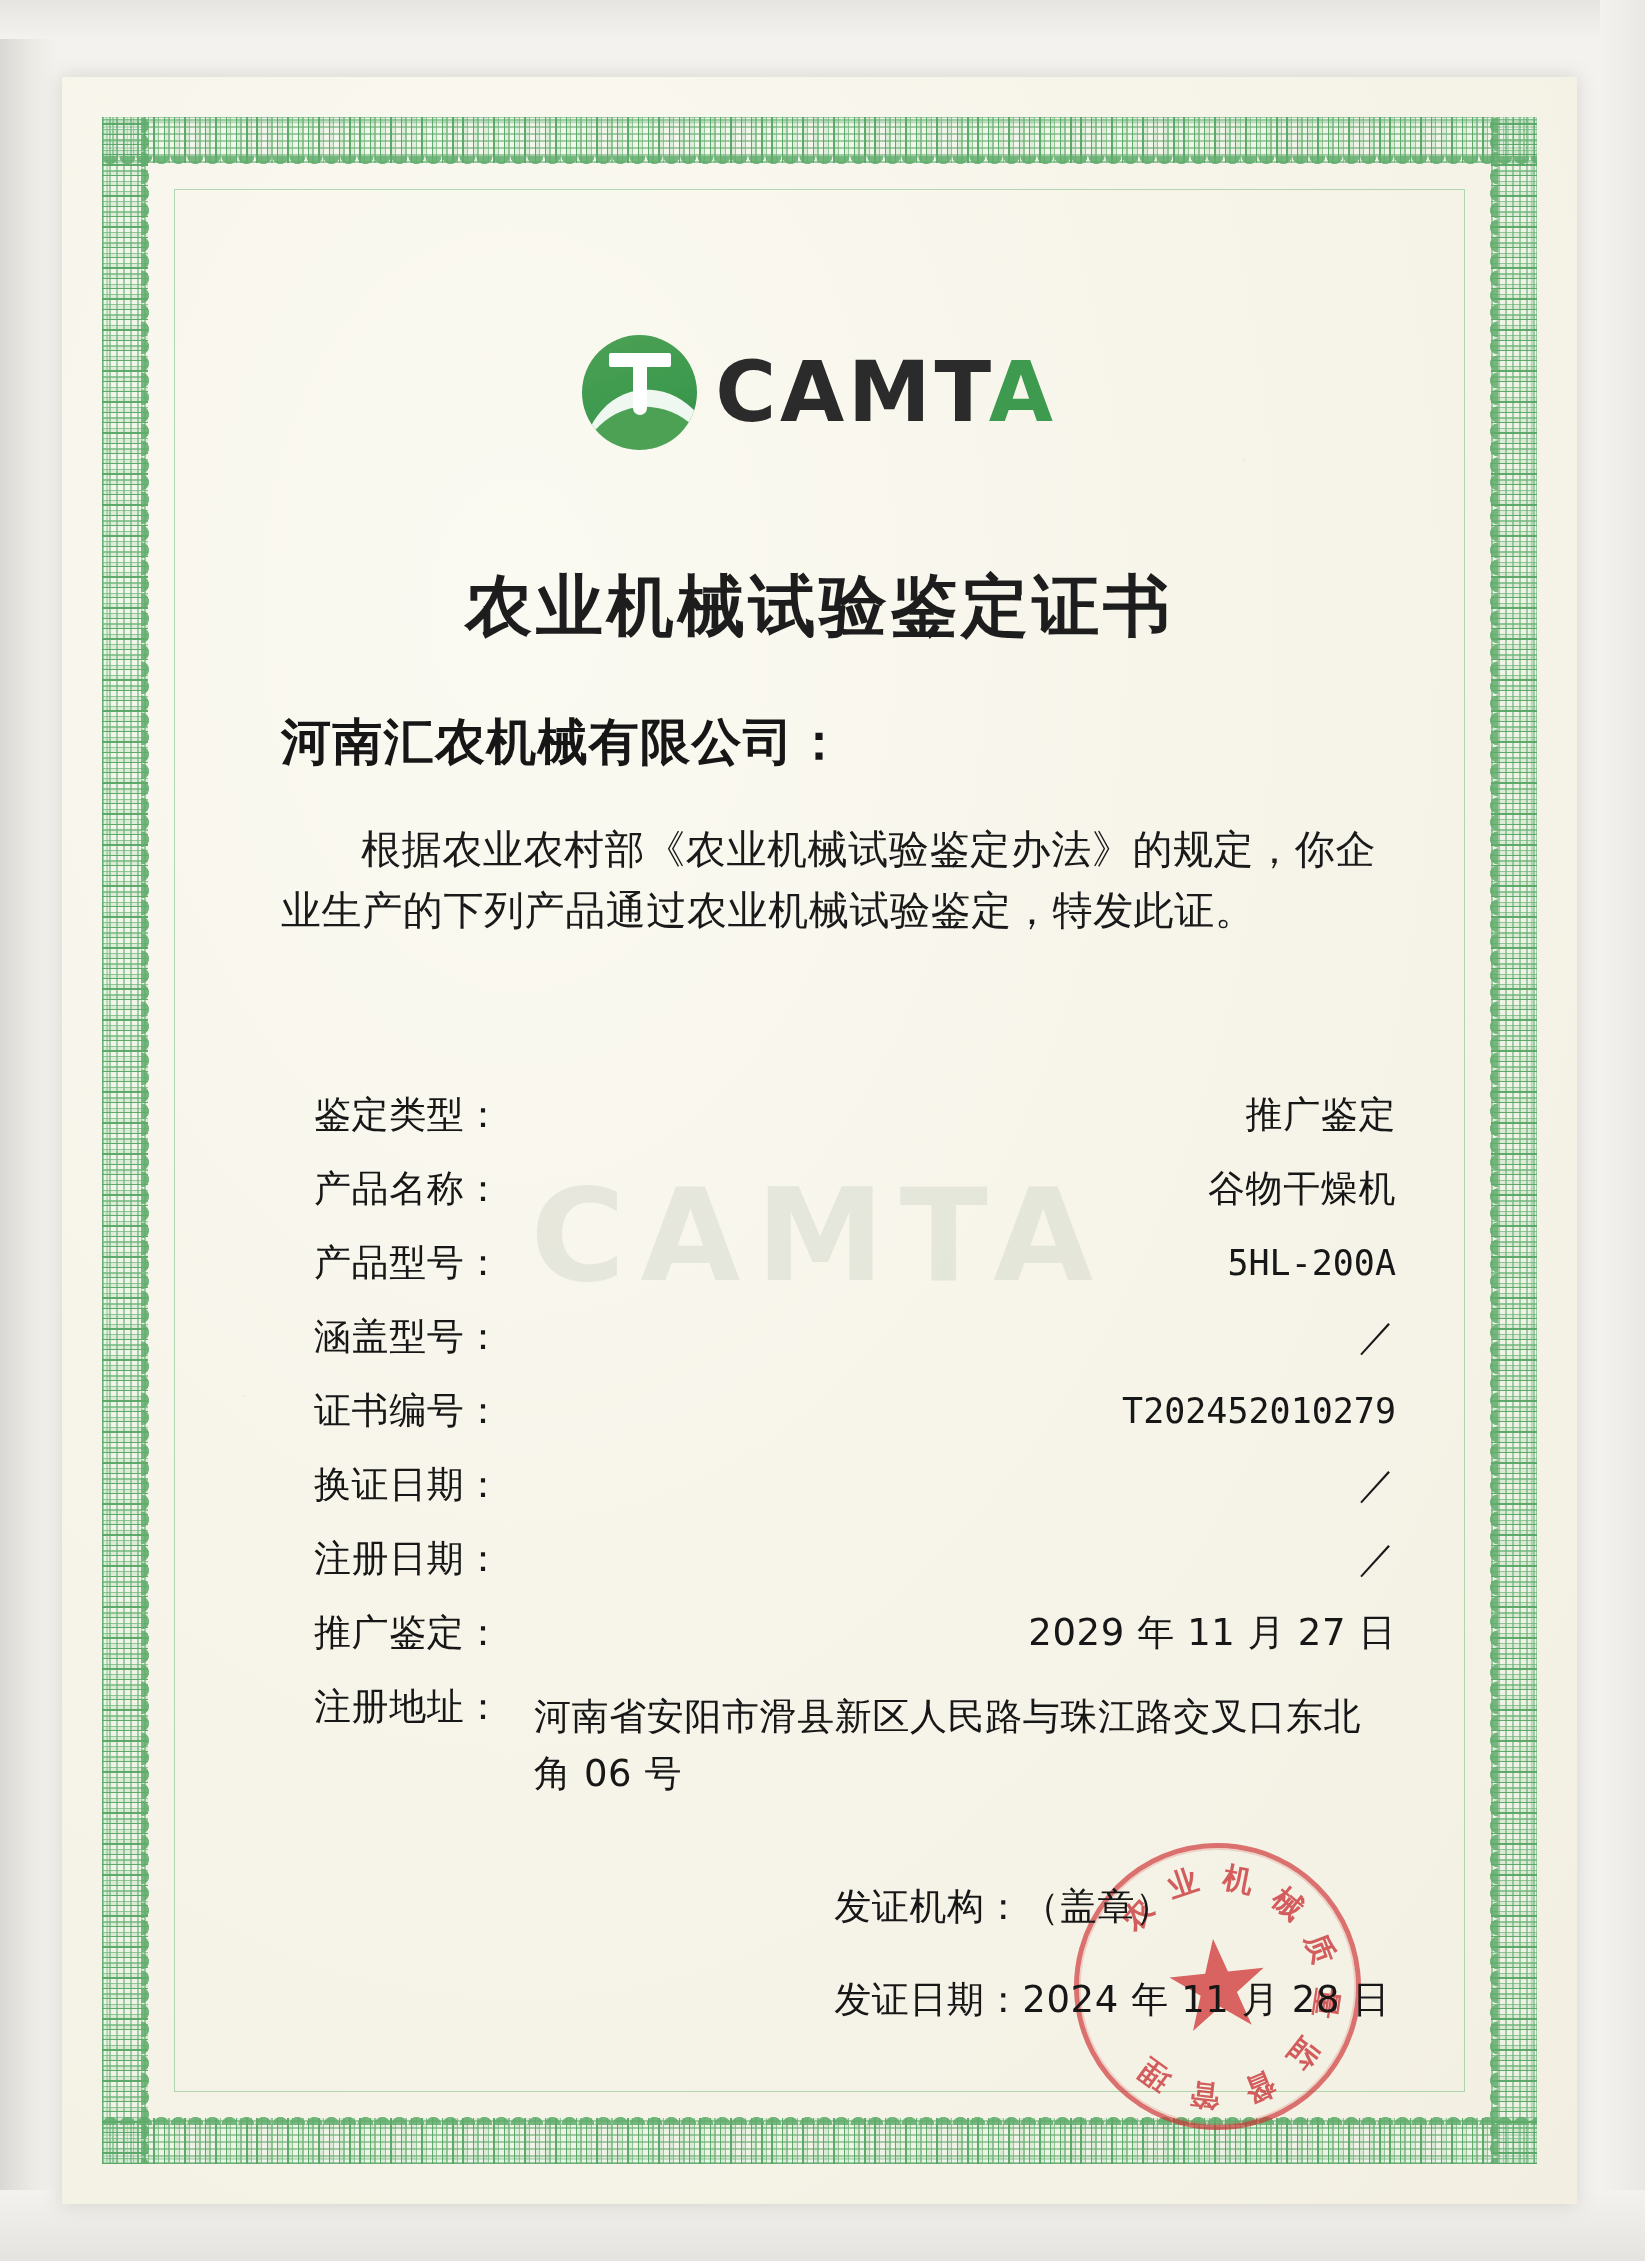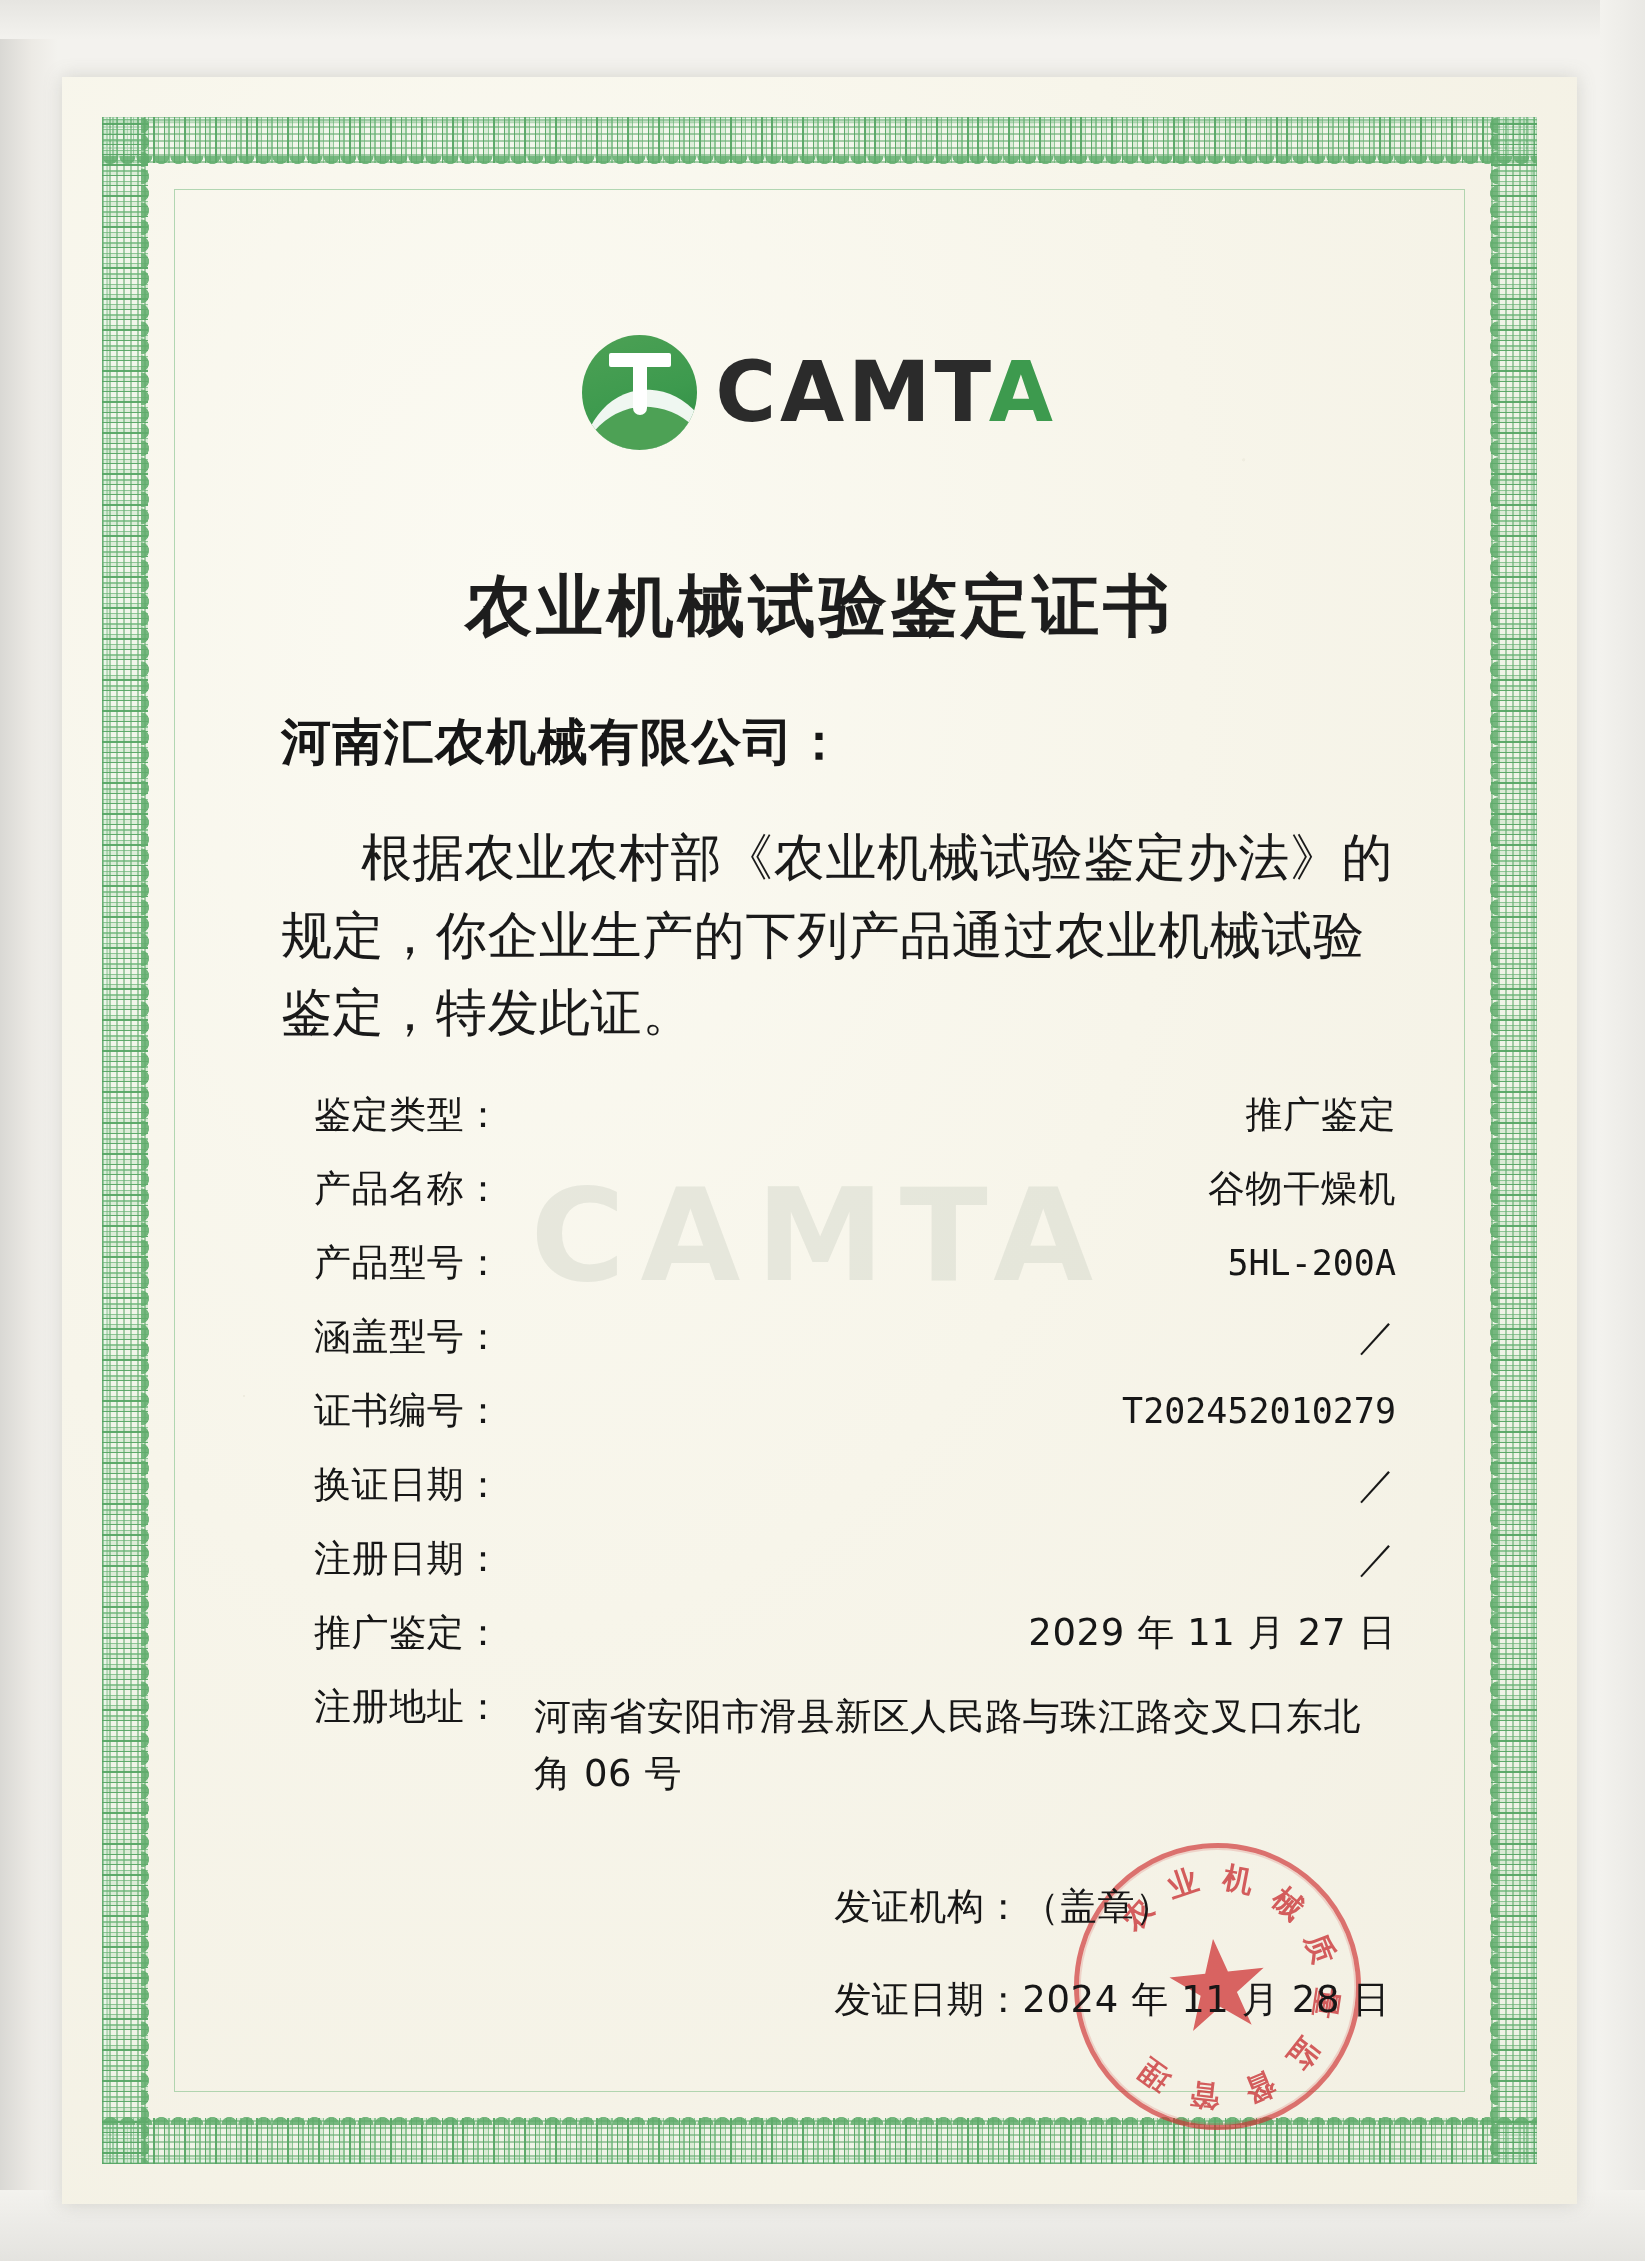--- a/index.html
+++ b/index.html
@@ -292,21 +292,21 @@
     letter-spacing: 1.3px;
     font-family: "DejaVu Sans", sans-serif;
   }
 
   
   .body-para {
     position: absolute;
     left: 122px;
     right: 84px;
     top: 645px;
-    font-size: 51px;
+    font-size: 40px;
     line-height: 1.52;
     color: #1a1a1a;
     text-indent: 80px;
     letter-spacing: 0.6px;
     font-family: "DejaVu Sans", sans-serif;
   }
 
   
   .fields {
     position: absolute;

